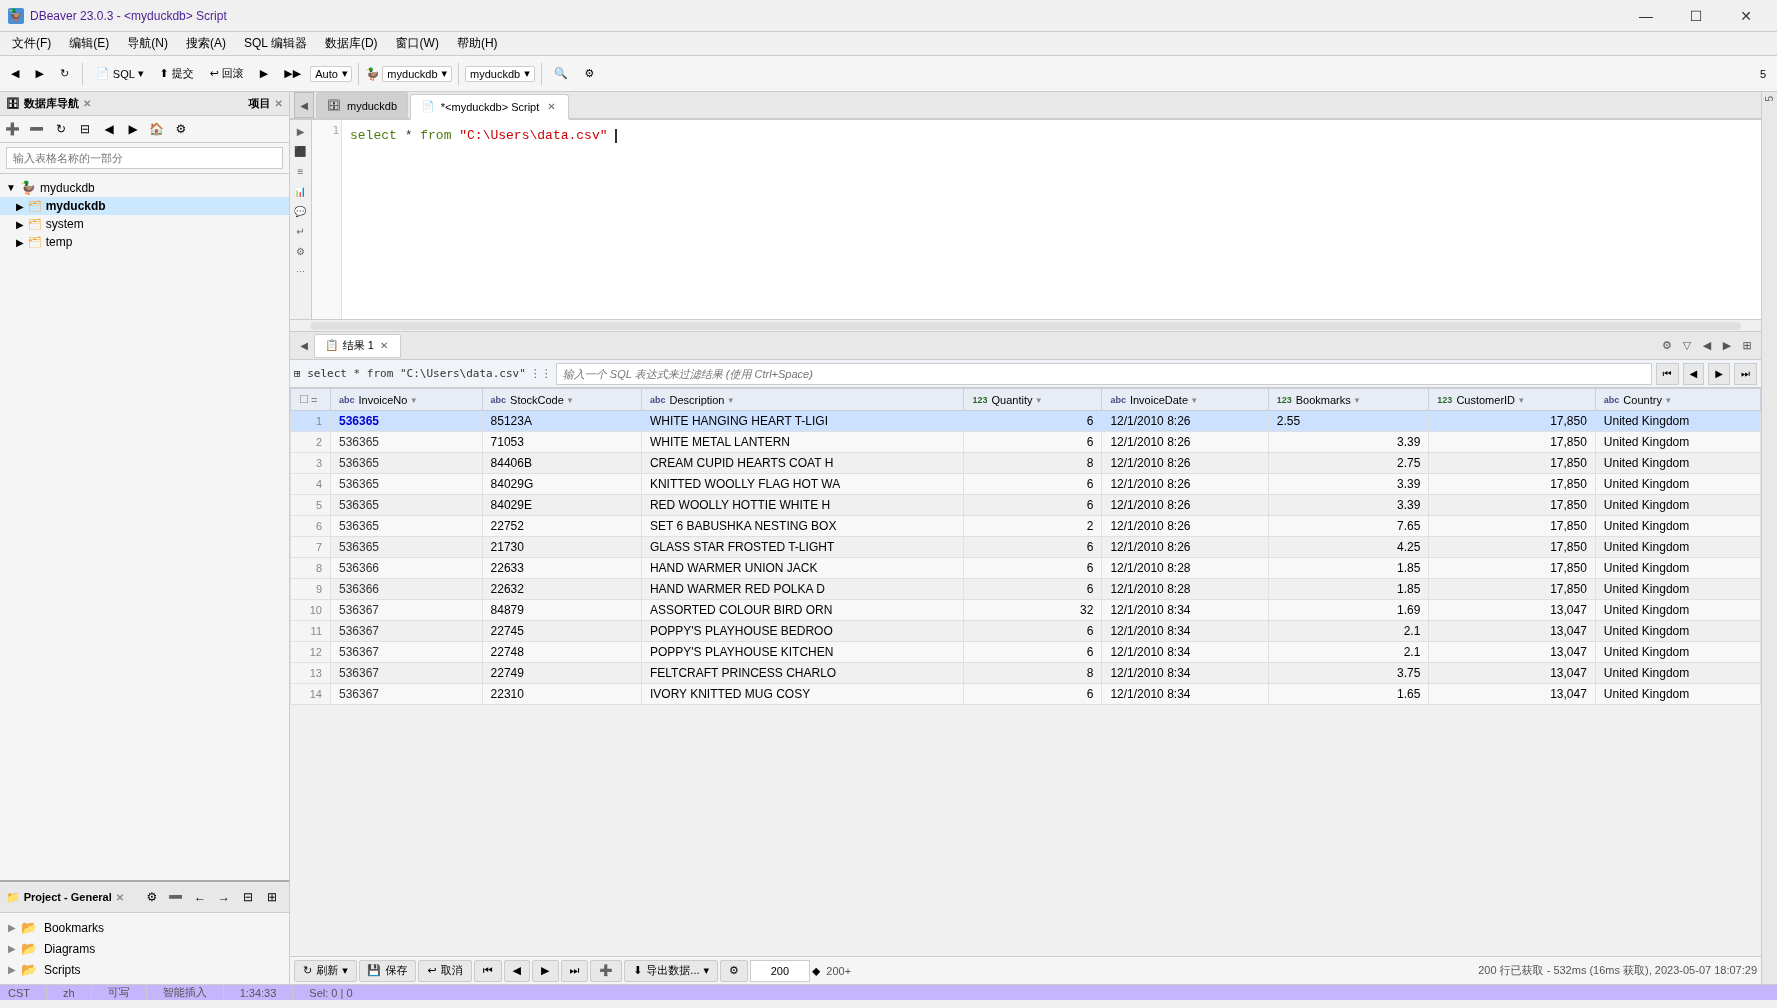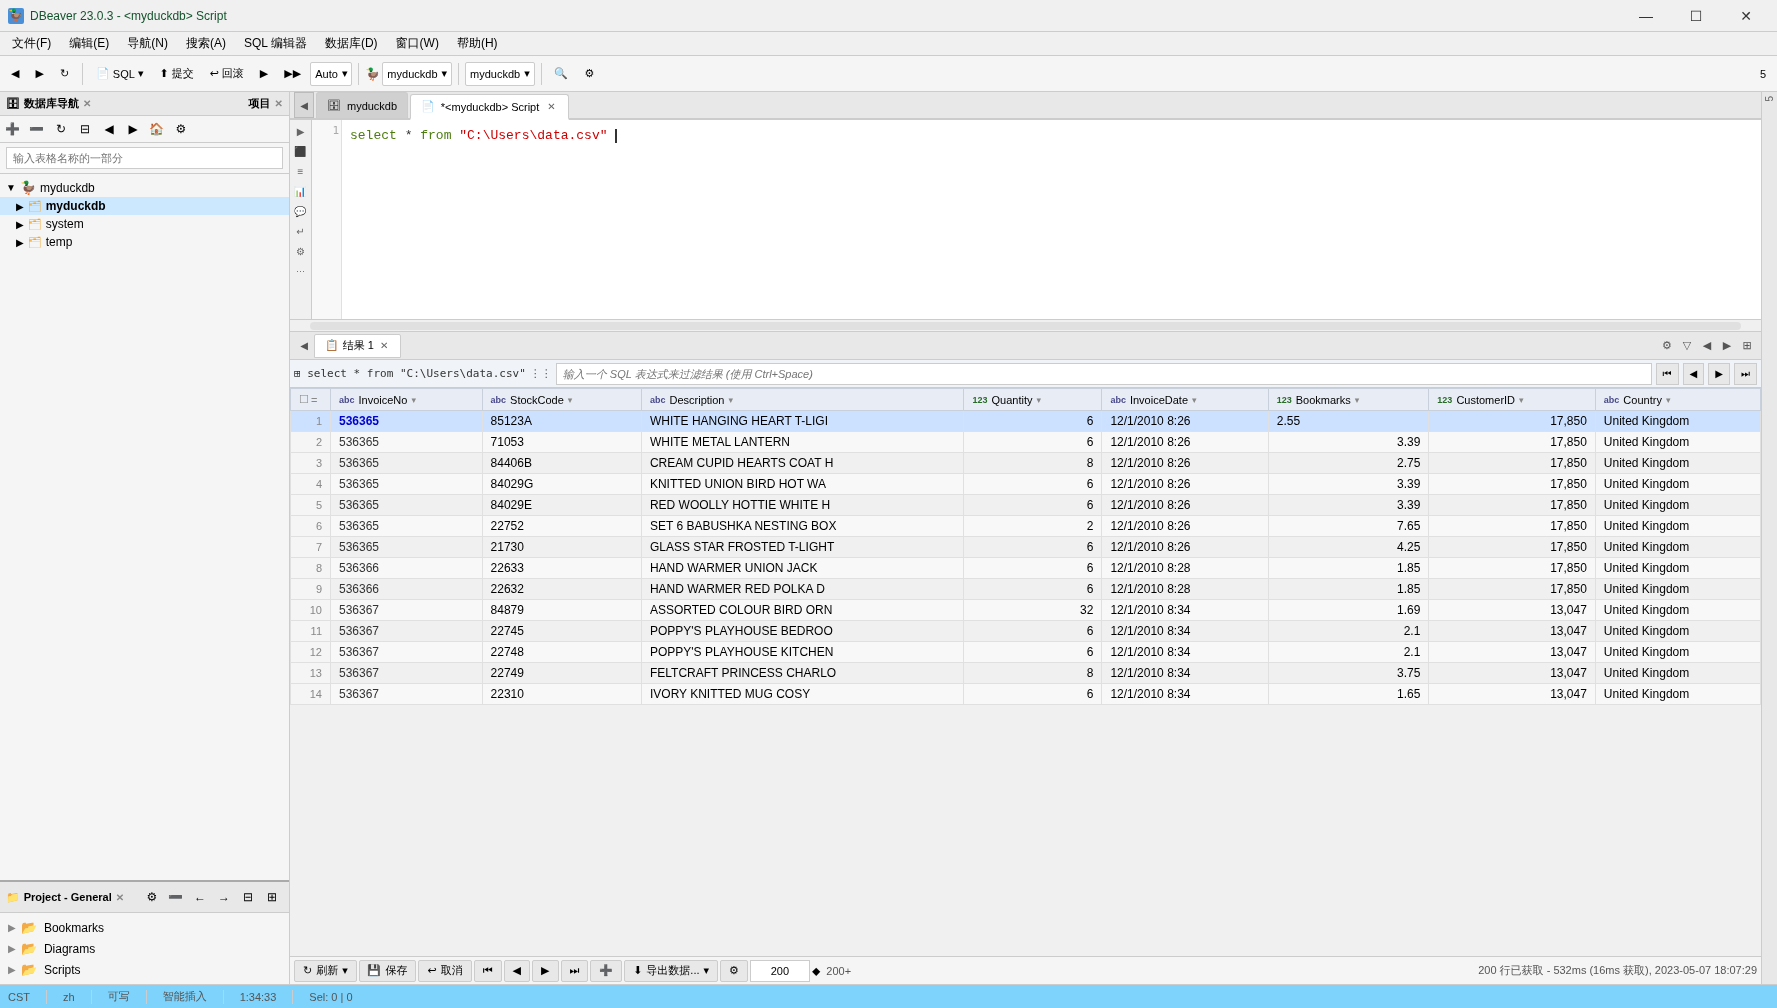--- a/index.html
+++ b/index.html
@@ -2,33 +2,33 @@
 <html><head>
   <meta charset="utf-8">
   <style>
     * { margin: 0; padding: 0; box-sizing: border-box; }
     body { font-family: 'Segoe UI', Arial, sans-serif; font-size: 12px; background: #f0f0f0; color: #000; width: 1777px; height: 1008px; overflow: hidden; }
 
     
     .title-bar { background: #f0f0f0; height: 32px; display: flex; align-items: center; padding: 0 8px; border-bottom: 1px solid #ccc; justify-content: space-between; }
     .title-bar-left { display: flex; align-items: center; gap: 6px; }
     .title-bar-icon { width: 16px; height: 16px; background: #4a90d9; border-radius: 2px; display: inline-block; }
-    .title-bar-title { font-size: 12px; color: #14532d; }
+    .title-bar-title { font-size: 12px; color: #4c1d95; }
     .title-bar-controls { display: flex; gap: 4px; }
     .title-btn { width: 46px; height: 28px; background: transparent; border: none; cursor: pointer; font-size: 14px; display: flex; align-items: center; justify-content: center; color: #333; }
 
     
     .menu-bar { background: #f0f0f0; height: 24px; display: flex; align-items: center; padding: 0 4px; border-bottom: 1px solid #ccc; gap: 2px; }
     .menu-item { padding: 2px 8px; font-size: 12px; cursor: pointer; border-radius: 2px; white-space: nowrap; }
 
     
     .toolbar { background: #f5f5f5; height: 36px; display: flex; align-items: center; padding: 0 4px; border-bottom: 1px solid #ccc; gap: 2px; }
     .toolbar-btn { height: 28px; padding: 0 6px; background: transparent; border: 1px solid transparent; cursor: pointer; border-radius: 2px; font-size: 11px; display: flex; align-items: center; gap: 3px; white-space: nowrap; }
     .toolbar-separator { width: 1px; height: 22px; background: #ccc; margin: 0 4px; }
-    .toolbar-dropdown { height: 24px; padding: 0 4px; border: 1px solid #ccc; background: white; font-size: 11px; cursor: pointer; display: flex; align-items: center; gap: 4px; border-radius: 2px; }
+    .toolbar-dropdown { height: 16px; padding: 0 4px; border: 1px solid #ccc; background: white; font-size: 11px; cursor: pointer; display: flex; align-items: center; gap: 4px; border-radius: 2px; }
 
     
     .main-layout { display: flex; height: calc(1008px - 32px - 24px - 36px - 24px); }
 
     
     .sidebar { width: 290px; background: #f5f5f5; border-right: 1px solid #ccc; display: flex; flex-direction: column; }
     .sidebar-header { padding: 4px 6px; background: #e8e8e8; border-bottom: 1px solid #ccc; display: flex; align-items: center; justify-content: space-between; font-size: 11px; font-weight: bold; }
     .sidebar-search { padding: 4px 6px; border-bottom: 1px solid #ccc; }
     .sidebar-search input { width: 100%; height: 22px; padding: 2px 6px; border: 1px solid #ccc; font-size: 11px; background: white; }
     .sidebar-toolbar { display: flex; align-items: center; padding: 2px; border-bottom: 1px solid #ccc; gap: 2px; }
@@ -78,21 +78,21 @@
     .data-table th { background: #e8edf5; border: 1px solid #c8d0dc; padding: 4px 8px; text-align: left; font-weight: normal; font-size: 11px; white-space: nowrap; position: sticky; top: 0; z-index: 1; }
     .data-table th .col-header { display: flex; align-items: center; gap: 4px; }
     .data-table td { border: 1px solid #e0e0e0; padding: 3px 8px; white-space: nowrap; max-width: 200px; overflow: hidden; text-overflow: ellipsis; }
     .data-table tr:nth-child(even) { background: #f8f8f8; }
     .data-table tr.selected td { background: #cce0ff; }
     .row-num-col { width: 40px; background: #f5f5f5; color: #888; text-align: right; font-size: 11px; border-right: 2px solid #ccc; }
     .col-str { color: #4a4a8a; font-size: 9px; font-weight: bold; }
     .col-num { color: #2a6a2a; font-size: 9px; font-weight: bold; }
 
     
-    .status-bar { background: #7dd3fc; height: 24px; border-top: 1px solid #ccc; display: flex; align-items: center; padding: 0 8px; gap: 16px; font-size: 11px; color: #555; }
+    .status-bar { background: #c4b5fd; height: 16px; border-top: 1px solid #ccc; display: flex; align-items: center; padding: 0 8px; gap: 16px; font-size: 11px; color: #555; }
     .status-item { display: flex; align-items: center; gap: 4px; }
     .status-sep { width: 1px; height: 14px; background: #ccc; }
 
     
     .bottom-toolbar { background: #f5f5f5; height: 28px; border-top: 1px solid #ccc; display: flex; align-items: center; padding: 0 4px; gap: 2px; }
     .bottom-btn { height: 22px; padding: 0 8px; background: #e8e8e8; border: 1px solid #ccc; cursor: pointer; font-size: 11px; border-radius: 2px; display: flex; align-items: center; gap: 4px; }
     .bottom-input { width: 60px; height: 22px; text-align: center; border: 1px solid #ccc; font-size: 11px; }
     .project-header { padding: 4px 6px; background: #e8e8e8; border-bottom: 1px solid #ccc; display: flex; align-items: center; justify-content: space-between; font-size: 11px; font-weight: bold; }
     .project-tree { padding: 4px 0; }
     .project-item { padding: 3px 8px; cursor: pointer; display: flex; align-items: center; gap: 6px; font-size: 12px; }
@@ -441,21 +441,21 @@
                 <td style="text-align: right;">8</td>
                 <td>12/1/2010 8:26</td>
                 <td style="text-align: right;">2.75</td>
                 <td style="text-align: right;">17,850</td>
                 <td>United Kingdom</td>
               </tr>
               <tr>
                 <td class="row-num-col">4</td>
                 <td style="color: rgb(51, 51, 51);">536365</td>
                 <td>84029G</td>
-                <td>KNITTED UNION BIRD HOT WA</td>
+                <td>KNITTED WOOLLY FLAG HOT WA</td>
                 <td style="text-align: right;">6</td>
                 <td>12/1/2010 8:26</td>
                 <td style="text-align: right;">3.39</td>
                 <td style="text-align: right;">17,850</td>
                 <td>United Kingdom</td>
               </tr>
               <tr>
                 <td class="row-num-col">5</td>
                 <td style="color: rgb(51, 51, 51);">536365</td>
                 <td>84029E</td>

